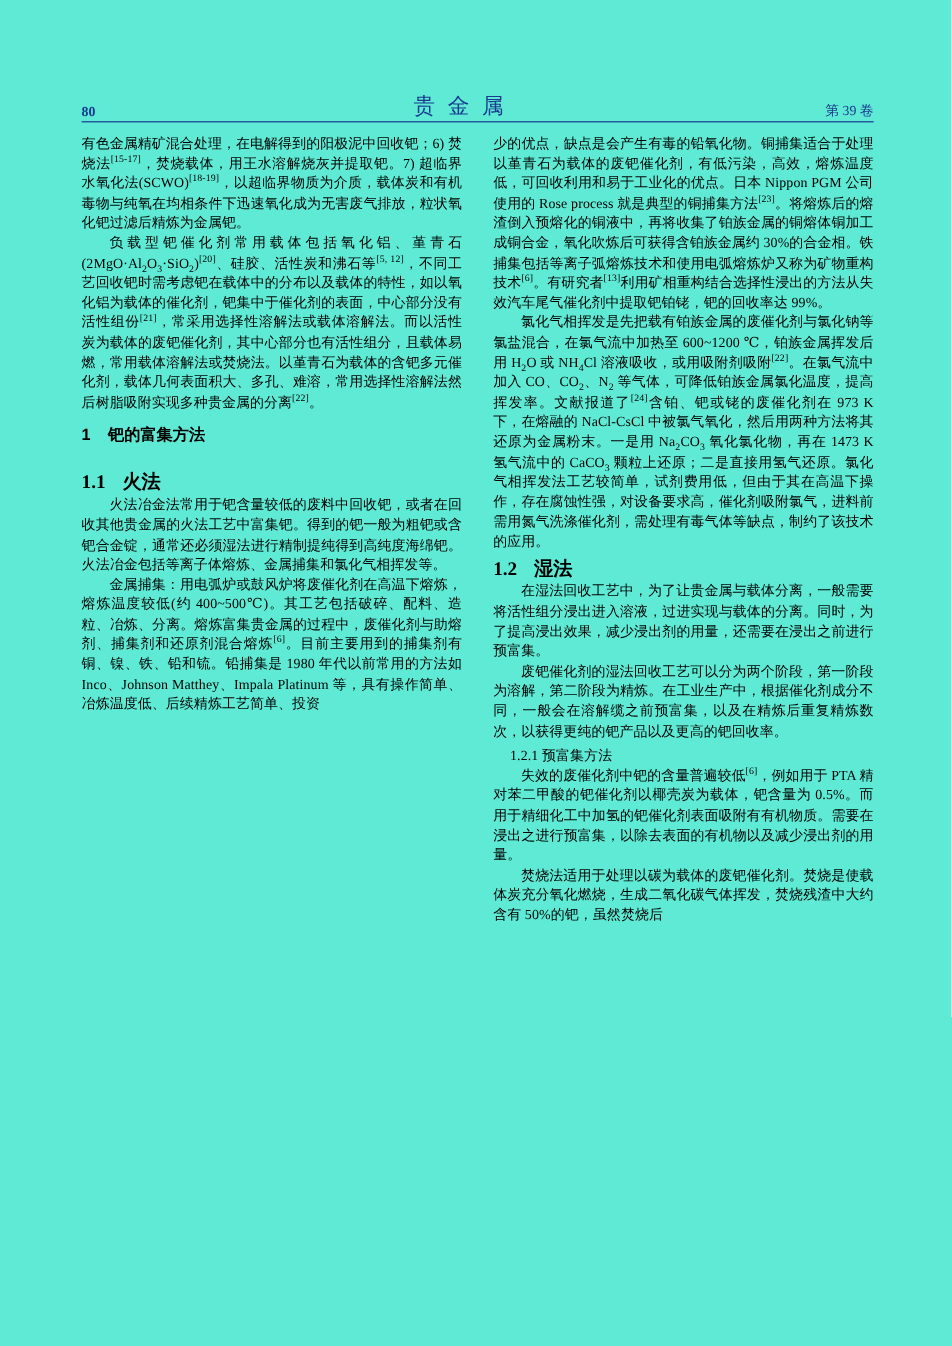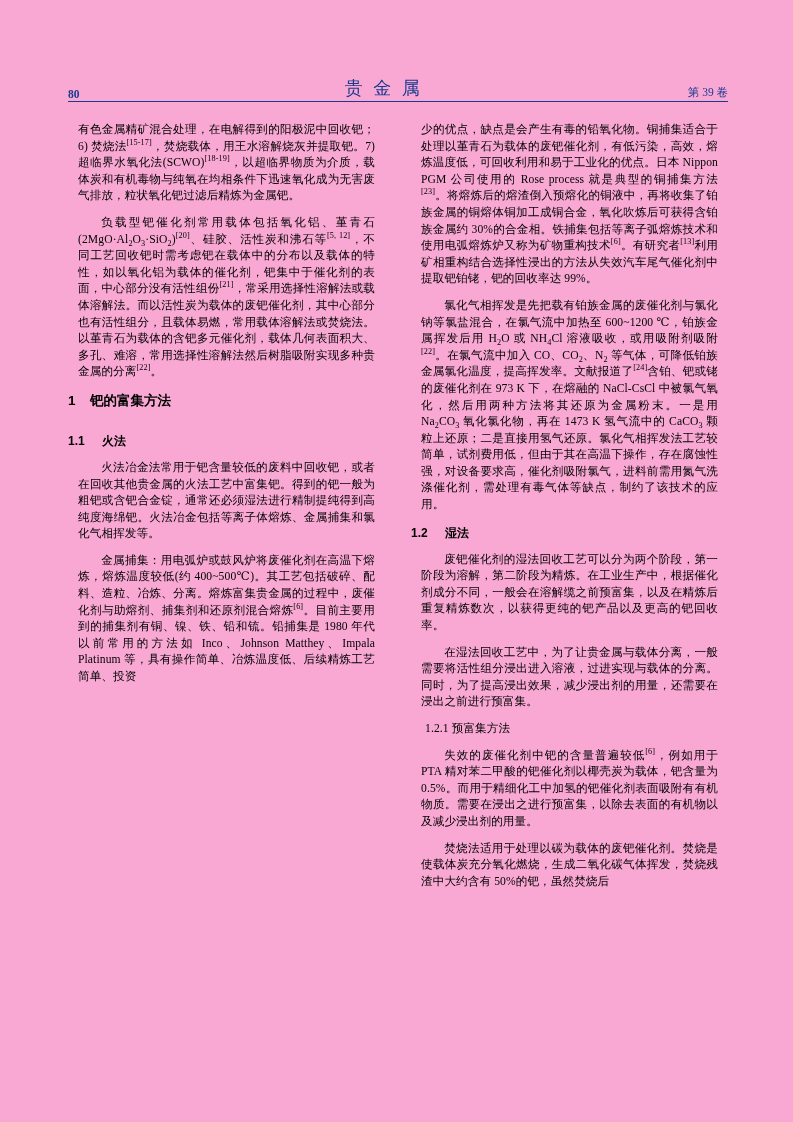--- a/index.html
+++ b/index.html
@@ -12,21 +12,21 @@
     height: 1122px;
     font-family: "Liberation Serif", "DejaVu Serif", serif;
     color: #000000;
     position: relative;
   }
   .page {
     position: absolute;
     left: 0; top: 0;
     width: 793px;
     height: 1122px;
-    background: #f9a8d4;
+    background: #5eead4;
   }
   .header {
     position: absolute;
     left: 68px;
     top: 78px;
     width: 660px;
     height: 22px;
     display: flex;
     align-items: flex-end;
     justify-content: space-between;
@@ -62,21 +62,21 @@
     left: 68px;
     top: 112px;
     width: 660px;
     display: flex;
     gap: 26px;
   }
   .col {
     width: 317px;
   }
   p {
-    margin: 10px;
+    margin: 0;
     font-size: 11.6px;
     line-height: 16.6px;
     text-align: justify;
     text-justify: inter-ideograph;
     letter-spacing: 0.1px;
   }
   p.indent {
     text-indent: 2em;
   }
   .h1 {
@@ -85,24 +85,24 @@
     font-weight: bold;
     line-height: 20px;
     font-family: "Liberation Sans", sans-serif;
   }
   .h1 .num {
     display: inline-block;
     width: 22px;
   }
   .h2 {
     margin: 6px 0 1px 0;
-    font-size: 12px;
+    font-size: 16px;
     font-weight: bold;
     line-height: 18px;
-    font-family: Liberation Sans, sans-serif;
+    font-family: Liberation Serif, serif;
   }
   .h2 .num {
     display: inline-block;
     width: 34px;
   }
   .h3 {
     margin: 4px 0 0 14px;
     font-size: 11.6px;
     line-height: 16.6px;
   }
@@ -135,21 +135,21 @@
         <p class="indent">负载型钯催化剂常用载体包括氧化铝、堇青石(2MgO·Al<sub>2</sub>O<sub>3</sub>·SiO<sub>2</sub>)<sup>[20]</sup>、硅胶、活性炭和沸石等<sup>[5, 12]</sup>，不同工艺回收钯时需考虑钯在载体中的分布以及载体的特性，如以氧化铝为载体的催化剂，钯集中于催化剂的表面，中心部分没有活性组份<sup>[21]</sup>，常采用选择性溶解法或载体溶解法。而以活性炭为载体的废钯催化剂，其中心部分也有活性组分，且载体易燃，常用载体溶解法或焚烧法。以堇青石为载体的含钯多元催化剂，载体几何表面积大、多孔、难溶，常用选择性溶解法然后树脂吸附实现多种贵金属的分离<sup>[22]</sup>。</p>
         <div class="h1"><span class="num">1</span><span>钯的富集方法</span></div>
         <div class="h2"><span class="num">1.1</span><span>火法</span></div>
         <p class="indent">火法冶金法常用于钯含量较低的废料中回收钯，或者在回收其他贵金属的火法工艺中富集钯。得到的钯一般为粗钯或含钯合金锭，通常还必须湿法进行精制提纯得到高纯度海绵钯。火法冶金包括等离子体熔炼、金属捕集和氯化气相挥发等。</p>
         <p class="indent">金属捕集：用电弧炉或鼓风炉将废催化剂在高温下熔炼，熔炼温度较低(约 400~500℃)。其工艺包括破碎、配料、造粒、冶炼、分离。熔炼富集贵金属的过程中，废催化剂与助熔剂、捕集剂和还原剂混合熔炼<sup>[6]</sup>。目前主要用到的捕集剂有铜、镍、铁、铅和锍。铅捕集是 1980 年代以前常用的方法如 Inco、Johnson Matthey、Impala Platinum 等，具有操作简单、冶炼温度低、后续精炼工艺简单、投资</p>
       </div>
     <div class="col" id="col-right">
         <p>少的优点，缺点是会产生有毒的铅氧化物。铜捕集适合于处理以堇青石为载体的废钯催化剂，有低污染，高效，熔炼温度低，可回收利用和易于工业化的优点。日本 Nippon PGM 公司使用的 Rose process 就是典型的铜捕集方法<sup>[23]</sup>。将熔炼后的熔渣倒入预熔化的铜液中，再将收集了铂族金属的铜熔体铜加工成铜合金，氧化吹炼后可获得含铂族金属约 30%的合金相。铁捕集包括等离子弧熔炼技术和使用电弧熔炼炉又称为矿物重构技术<sup>[6]</sup>。有研究者<sup>[13]</sup>利用矿相重构结合选择性浸出的方法从失效汽车尾气催化剂中提取钯铂铑，钯的回收率达 99%。</p>
         <p class="indent">氯化气相挥发是先把载有铂族金属的废催化剂与氯化钠等氯盐混合，在氯气流中加热至 600~1200 ℃，铂族金属挥发后用 H<sub>2</sub>O 或 NH<sub>4</sub>Cl 溶液吸收，或用吸附剂吸附<sup>[22]</sup>。在氯气流中加入 CO、CO<sub>2</sub>、N<sub>2</sub> 等气体，可降低铂族金属氯化温度，提高挥发率。文献报道了<sup>[24]</sup>含铂、钯或铑的废催化剂在 973 K 下，在熔融的 NaCl-CsCl 中被氯气氧化，然后用两种方法将其还原为金属粉末。一是用 Na<sub>2</sub>CO<sub>3</sub> 氧化氯化物，再在 1473 K 氢气流中的 CaCO<sub>3</sub> 颗粒上还原；二是直接用氢气还原。氯化气相挥发法工艺较简单，试剂费用低，但由于其在高温下操作，存在腐蚀性强，对设备要求高，催化剂吸附氯气，进料前需用氮气洗涤催化剂，需处理有毒气体等缺点，制约了该技术的应用。</p>
         <div class="h2"><span class="num">1.2</span><span>湿法</span></div>
+        <p class="indent">在湿法回收工艺中，为了让贵金属与载体分离，一般需要将活性组分浸出进入溶液，过进实现与载体的分离。同时，为了提高浸出效果，减少浸出剂的用量，还需要在浸出之前进行预富集。</p>
         <p class="indent">废钯催化剂的湿法回收工艺可以分为两个阶段，第一阶段为溶解，第二阶段为精炼。在工业生产中，根据催化剂成分不同，一般会在溶解缆之前预富集，以及在精炼后重复精炼数次，以获得更纯的钯产品以及更高的钯回收率。</p>
-        <p class="indent">在湿法回收工艺中，为了让贵金属与载体分离，一般需要将活性组分浸出进入溶液，过进实现与载体的分离。同时，为了提高浸出效果，减少浸出剂的用量，还需要在浸出之前进行预富集。</p>
         <p class="h3">1.2.1 预富集方法</p>
         <p class="indent">失效的废催化剂中钯的含量普遍较低<sup>[6]</sup>，例如用于 PTA 精对苯二甲酸的钯催化剂以椰壳炭为载体，钯含量为 0.5%。而用于精细化工中加氢的钯催化剂表面吸附有有机物质。需要在浸出之进行预富集，以除去表面的有机物以及减少浸出剂的用量。</p>
         <p class="indent">焚烧法适用于处理以碳为载体的废钯催化剂。焚烧是使载体炭充分氧化燃烧，生成二氧化碳气体挥发，焚烧残渣中大约含有 50%的钯，虽然焚烧后</p>
       </div>
   </div>
 
 </div>
 
 </body></html>

